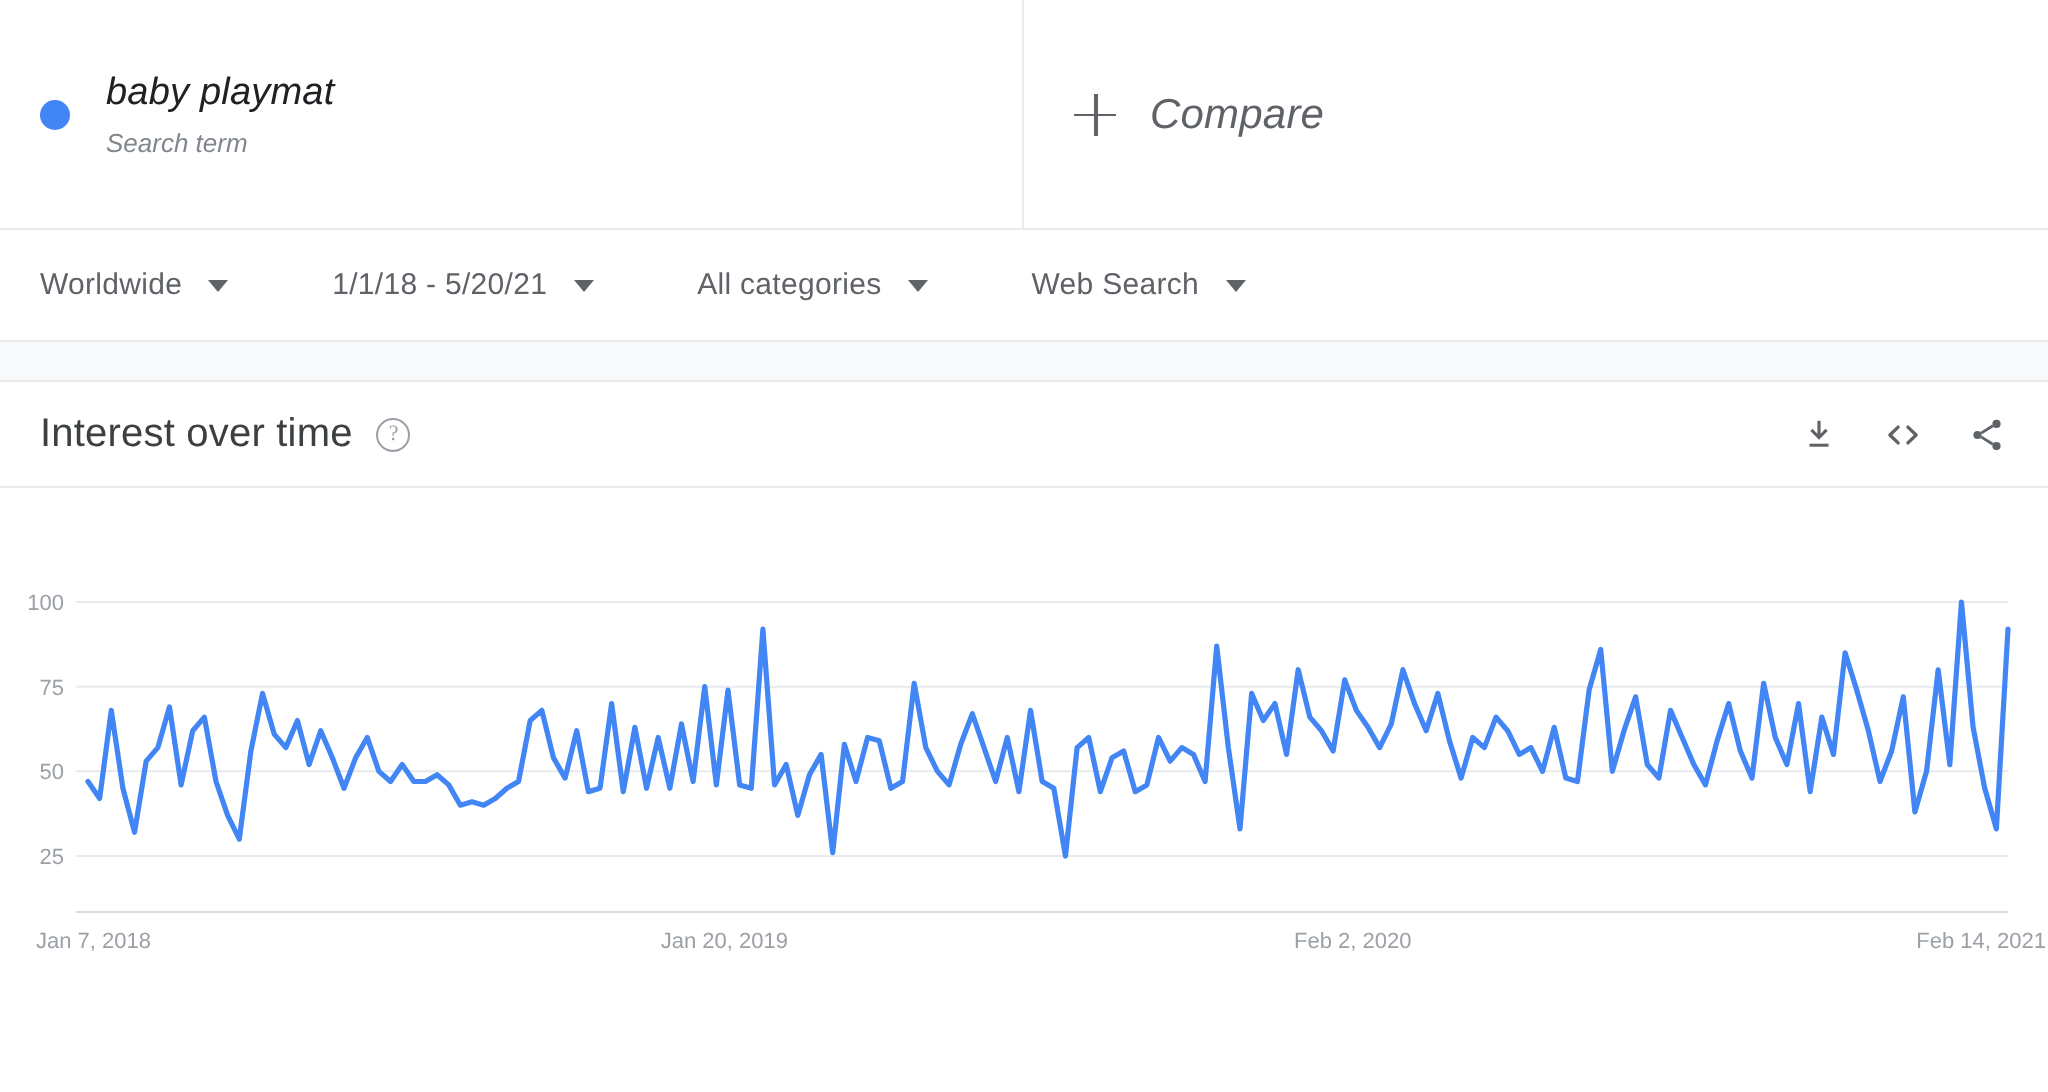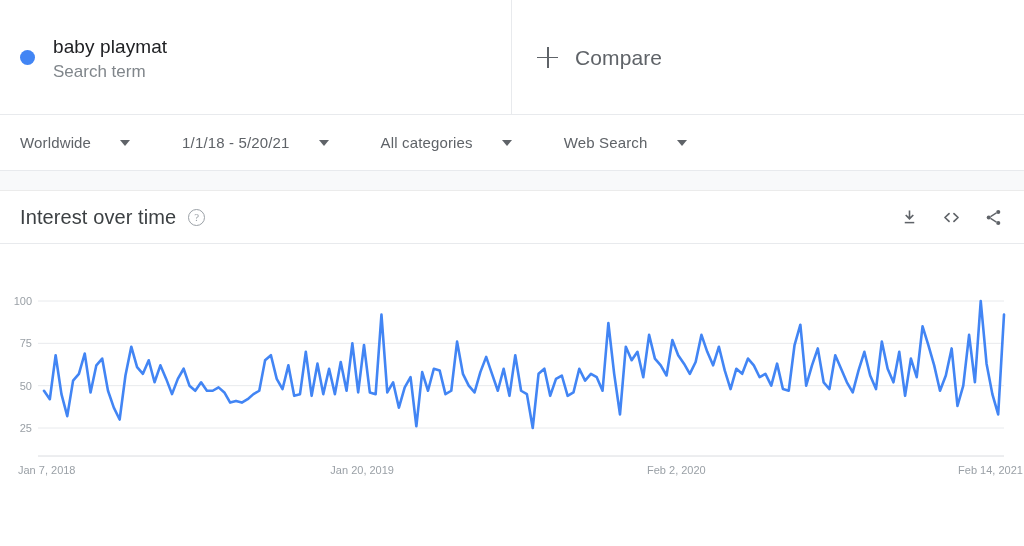--- a/index.html
+++ b/index.html
@@ -11,20 +11,21 @@
     color: #202124;
     overflow: hidden;
   }
 
   
   .term-bar {
     display: flex;
     height: 115px;
     border-bottom: 1px solid #e8eaed;
     background: #fff;
+    font-style: italic;
   }
   .term-cell {
     width: 512px;
     height: 115px;
     display: flex;
     align-items: center;
     padding-left: 20px;
     position: relative;
   }
   .term-cell.first { border-right: 1px solid #e8eaed; }
@@ -36,21 +37,21 @@
   }
   .term-texts { display: flex; flex-direction: column; justify-content: center; }
   .term-title {
     font-size: 19px;
     line-height: 24px;
     color: #202124;
     font-weight: 400;
     letter-spacing: 0.1px;
   }
   .term-sub {
-    font-size: 17px;
+    font-size: 13px;
     line-height: 18px;
     color: #80868b;
     margin-top: 4px;
   }
   .compare-cell {
     display: flex;
     align-items: center;
     padding-left: 25px;
     cursor: pointer;
   }
@@ -81,21 +82,20 @@
     padding-left: 20px;
     background: #fff;
     border-bottom: 1px solid #e8eaed;
   }
   .filter {
     display: flex;
     align-items: center;
     margin-right: 52px;
     cursor: pointer;
     white-space: nowrap;
-    gap: 16px;
   }
   .filter-label {
     font-size: 15px;
     color: #5f6368;
     letter-spacing: 0.15px;
   }
   .caret {
     width: 0; height: 0;
     margin-left: 13px;
     border-left: 5px solid transparent;

